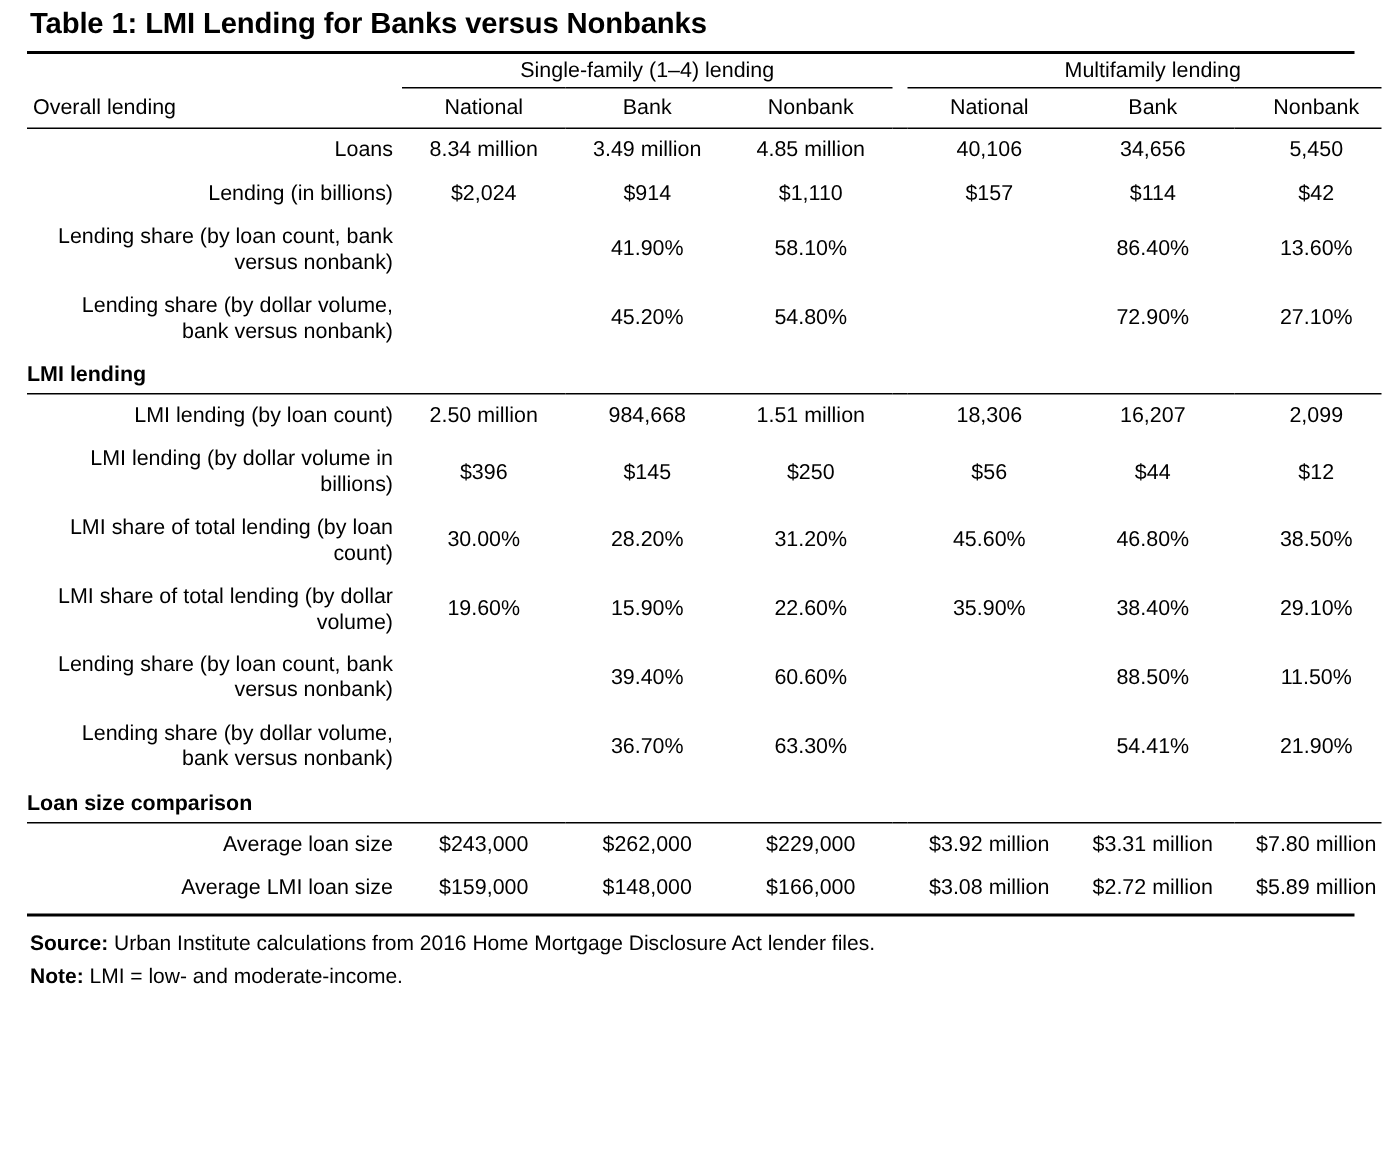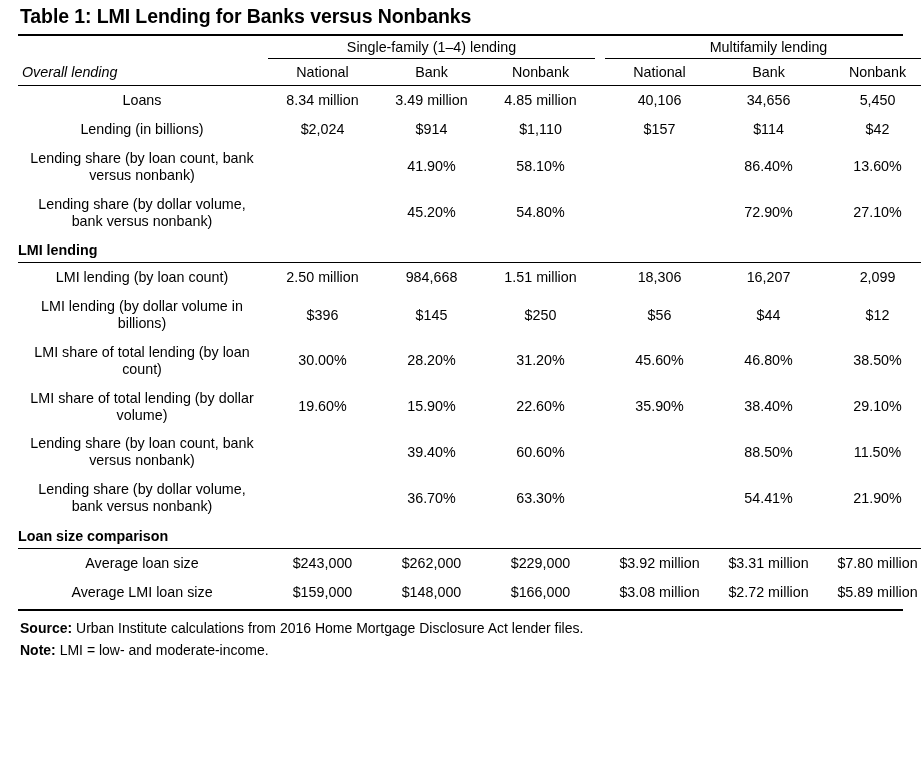--- a/index.html
+++ b/index.html
@@ -59,27 +59,26 @@
   .colhdr {
     text-align: center;
     font-weight: normal;
     font-size: 14.3px;
     padding: 5px 0 5px 0;
     line-height: 1.15;
   }
   .colhdr-left {
     text-align: left;
     padding-left: 4px;
-    font-style: italic;
   }
   .hdr-underline td, .hdr-underline th {
     border-bottom: 1.4px solid #000;
   }
   td.label {
-    text-align: center;
+    text-align: right;
     padding: 6px 6px 6px 4px;
     line-height: 1.18;
   }
   td.num {
     text-align: center;
     padding: 6px 2px;
     line-height: 1.18;
     white-space: nowrap;
   }
   tr.section td {

